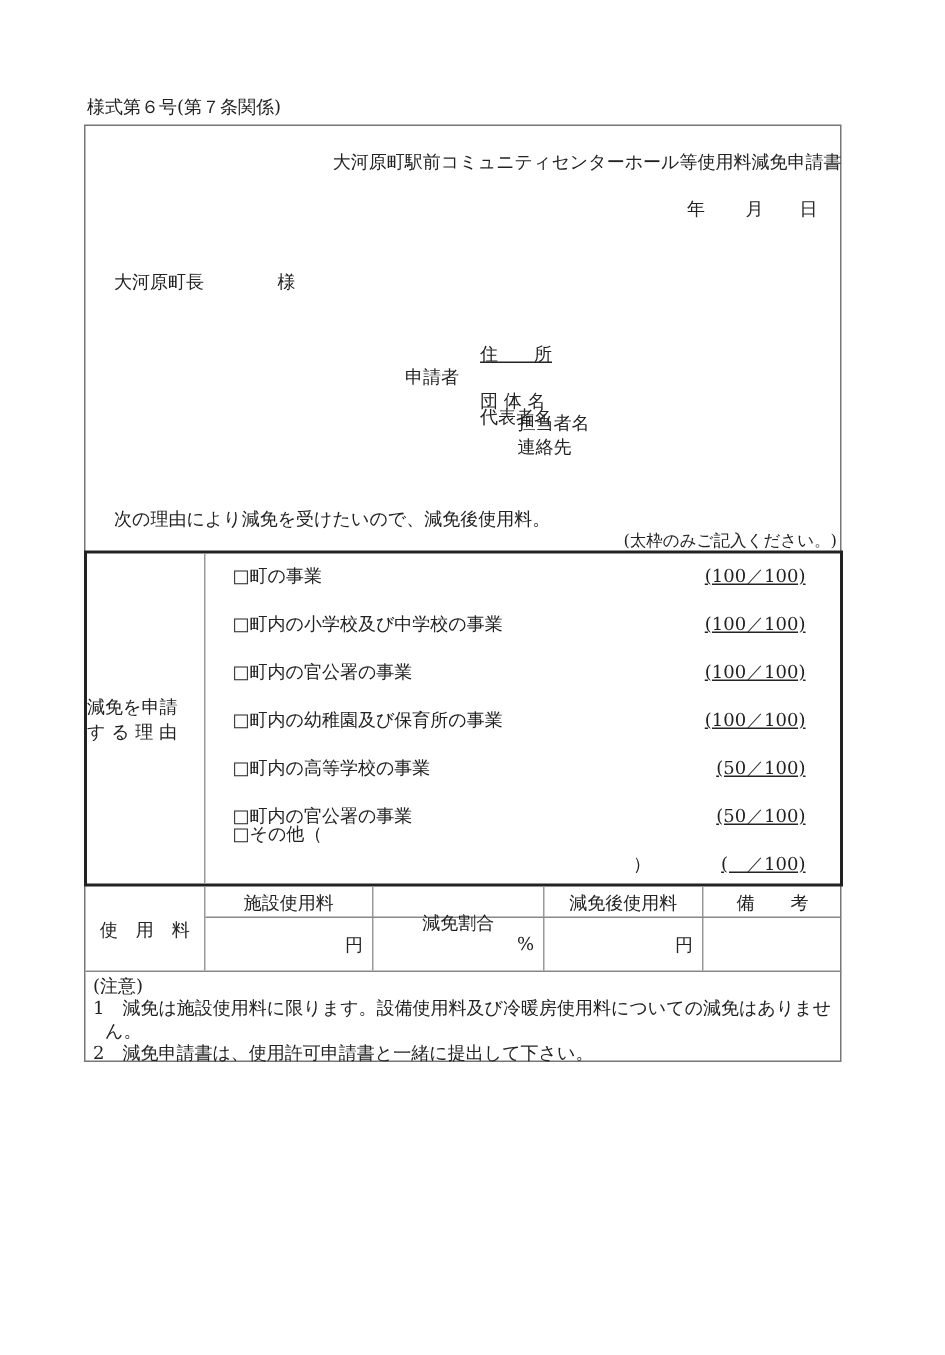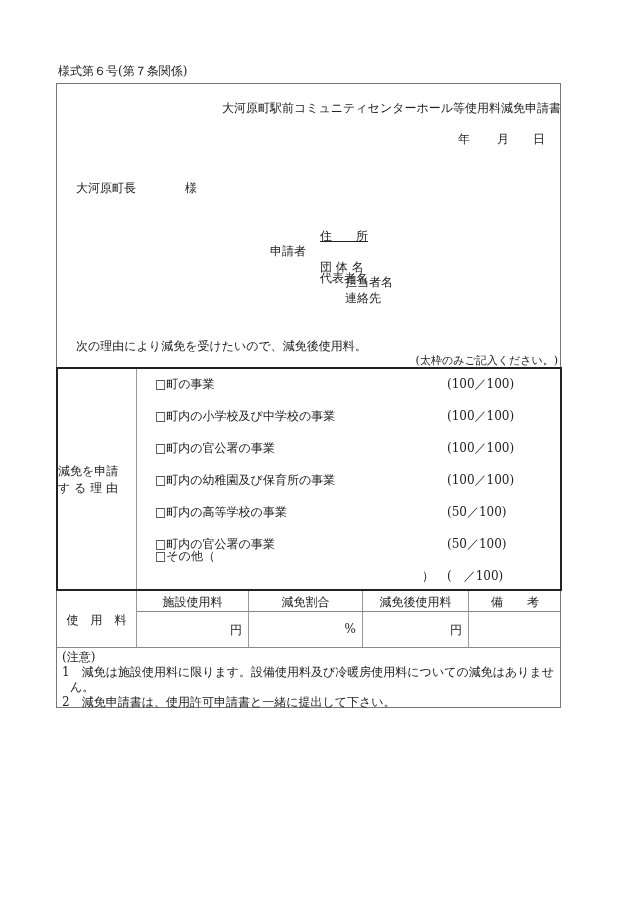--- a/index.html
+++ b/index.html
@@ -10,21 +10,21 @@
   .outer { position:absolute; left:56px; top:83px; width:505px; height:625px;
            border:1px solid #777; box-sizing:border-box; }
   .title { left:0; width:505px; top:100px; text-align:right; font-size:12px; }
   .date { top:131px; font-size:12px; }
   .thick { position:absolute; left:56px; top:367px; width:506px; height:224px;
            border:2px solid #222; box-sizing:border-box; }
   .vline { position:absolute; background:#999; width:1px; }
   .hline { position:absolute; background:#888; height:1px; }
   .reason-label { left:58px; width:78px; top:463px; line-height:17px; font-size:12px; white-space:normal; }
   .reason-item { left:155px; font-size:12px; }
-  .ratio { font-size:12px; text-align:left; width:90px; }
+  .ratio { font-size:12px; text-align:right; width:90px;text-decoration:underline; }
   .cell { position:absolute; font-size:12px; text-align:center; }
   .note { font-size:12px; }
 </style>
 </head>
 <body>
 
 <div class="abs form-label">様式第６号(第７条関係)</div>
 
 <div class="outer"></div>
 
@@ -78,21 +78,21 @@
 
 <div class="vline" style="left:136px;top:591px;height:56px;"></div>
 <div class="vline" style="left:248px;top:591px;height:56px;"></div>
 <div class="vline" style="left:362px;top:591px;height:56px;"></div>
 <div class="vline" style="left:468px;top:591px;height:56px;"></div>
 <div class="hline" style="left:137px;top:611px;width:424px;"></div>
 <div class="hline" style="left:57px;top:647px;width:504px;"></div>
 
 <div class="cell" style="left:57px;top:612px;width:79px;">使　用　料</div>
 <div class="cell" style="left:137px;top:594px;width:111px;">施設使用料</div>
-<div class="cell" style="left:249px;top:594px;width:113px;">減免割合</div>
+<div class="cell" style="left:249px;top:607px;width:113px;">減免割合</div>
 <div class="cell" style="left:363px;top:594px;width:105px;">減免後使用料</div>
 <div class="cell" style="left:469px;top:594px;width:92px;">備　　考</div>
 
 <div class="cell" style="left:137px;top:622px;width:105px;text-align:right;">円</div>
 <div class="cell" style="left:249px;top:622px;width:107px;text-align:right;">%</div>
 <div class="cell" style="left:363px;top:622px;width:99px;text-align:right;">円</div>
 <div class="cell" style="left:469px;top:612px;width:92px;height:35px;"></div>
 
 <div class="abs note" style="left:62px;top:649px;">(注意)</div>
 <div class="abs note" style="left:62px;top:664px;">1　減免は施設使用料に限ります。設備使用料及び冷暖房使用料についての減免はありませ</div>

